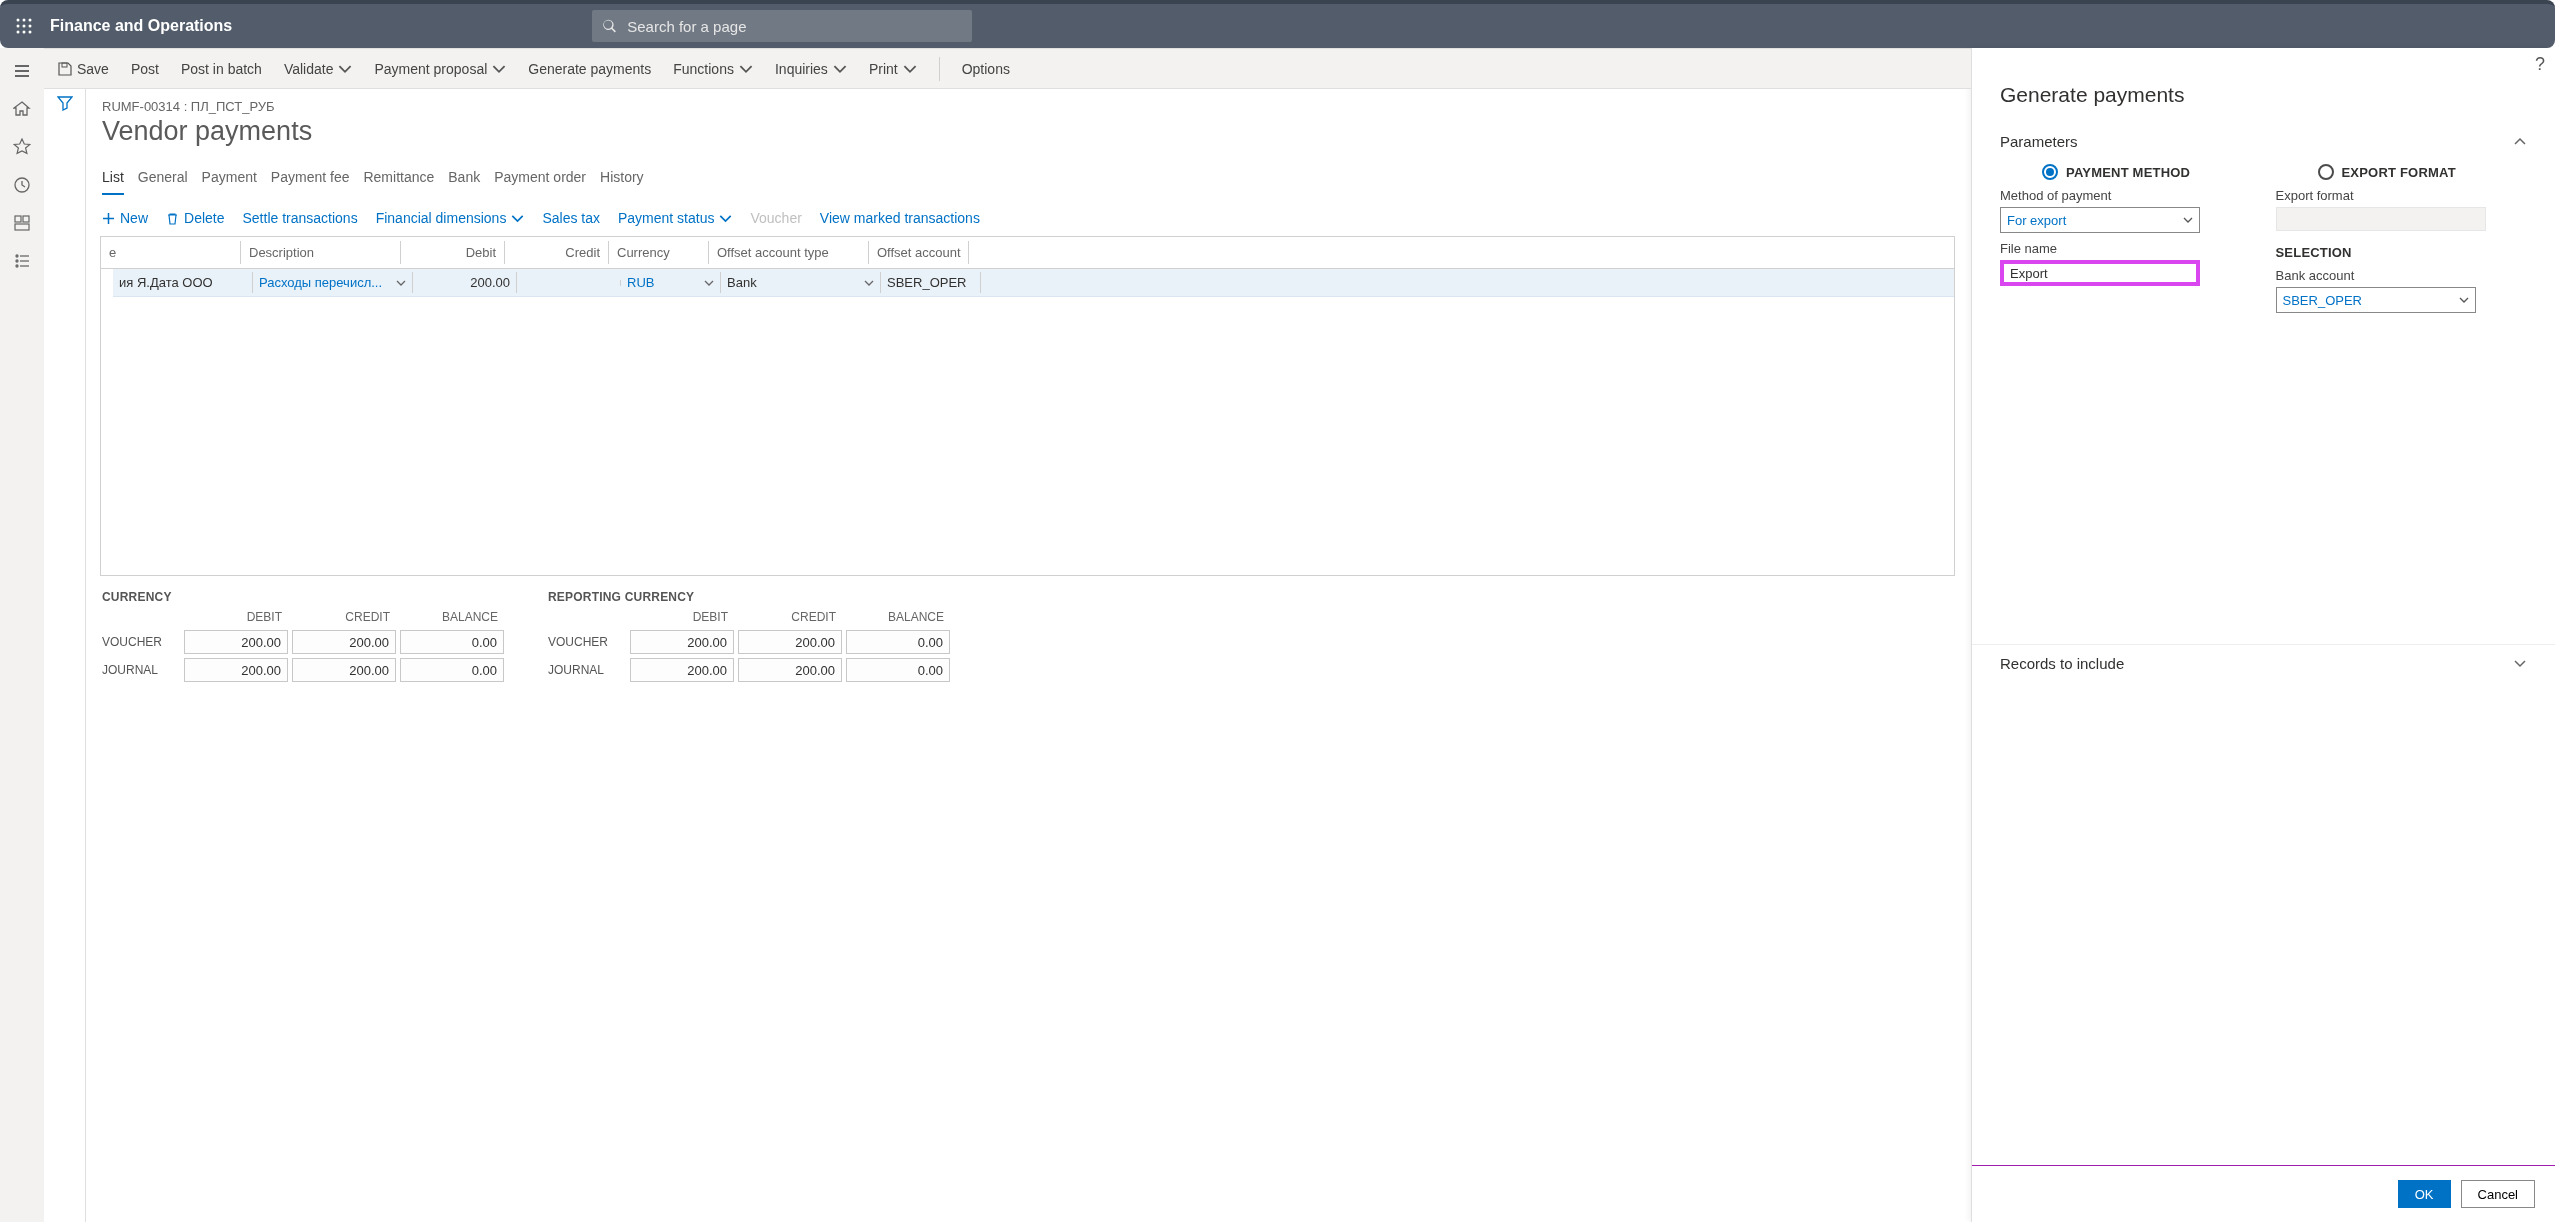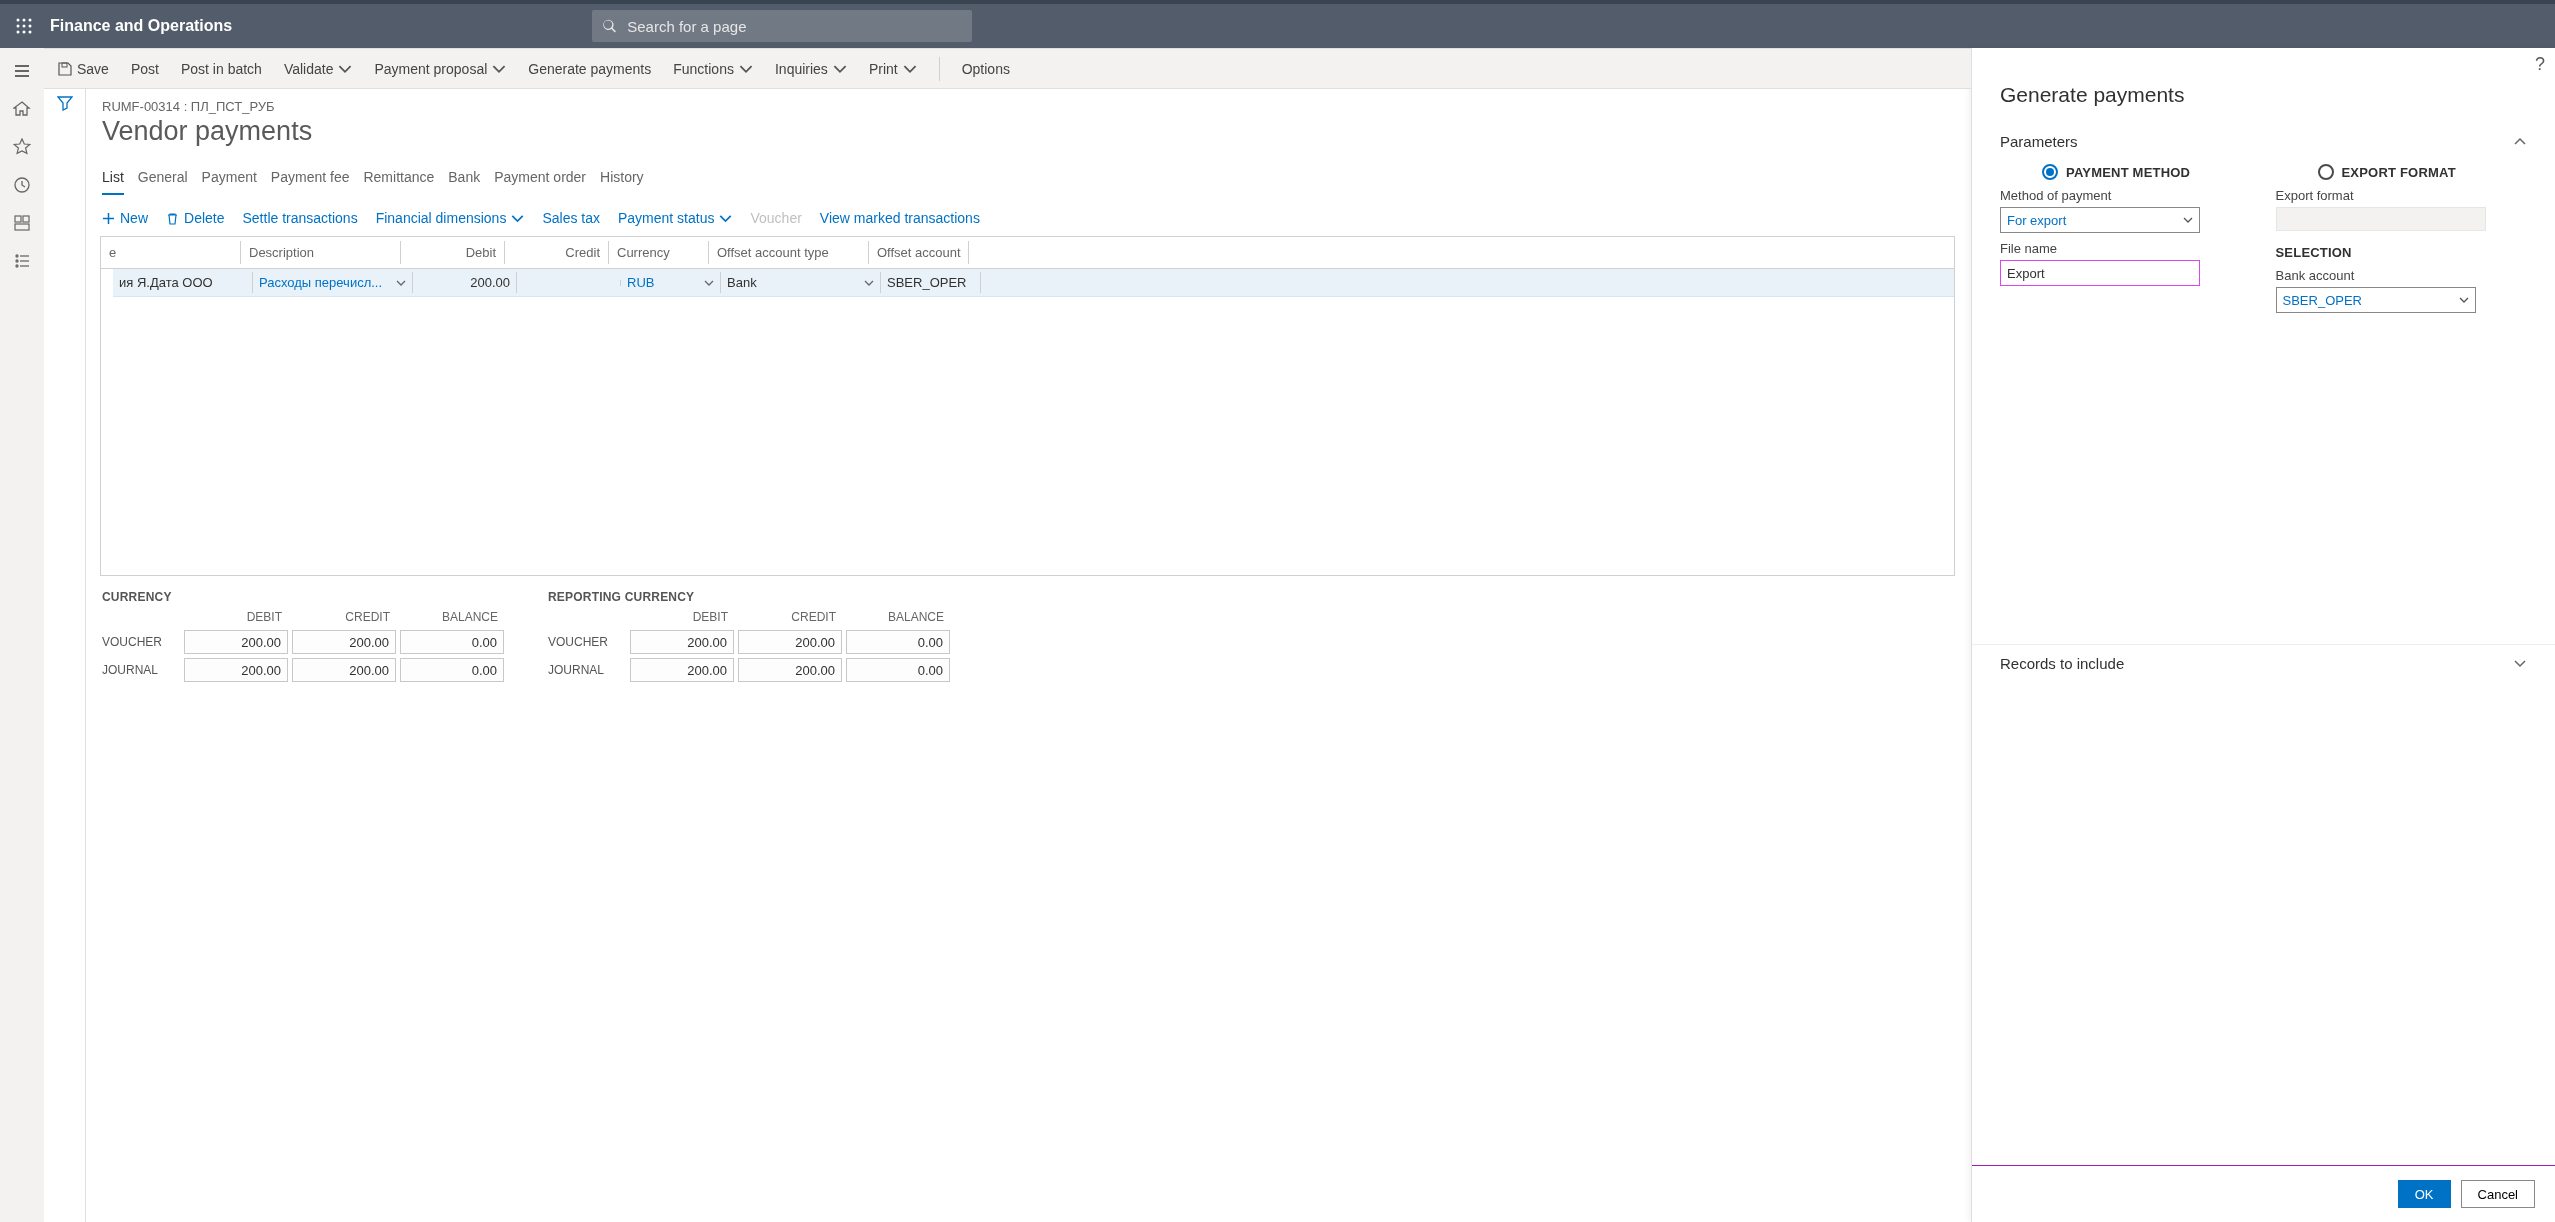--- a/index.html
+++ b/index.html
@@ -1,20 +1,20 @@
 <!DOCTYPE html>
 <html><head>
 <meta charset="utf-8">
 <style>
   * { box-sizing: border-box; font-family: "Segoe UI", -apple-system, sans-serif; }
   html, body { margin: 0; padding: 0; height: 100%; background: #fff; }
   body { display: flex; flex-direction: column; overflow: hidden; font-size: 14px; color: #323130; }
 
   
-  .topbar { height: 48px; background: #525c6a; color: #fff; display: flex; align-items: center; border-top: 4px solid #3a4350; }
+  .topbar { height: 48px; background: #525c6a; color: #fff; display: flex; align-items: center; border-top: 4px solid #3a4350; border-radius: 8px; }
   .waffle { width: 48px; display: flex; align-items: center; justify-content: center; cursor: pointer; }
   .waffle svg { width: 16px; height: 16px; fill: #fff; }
   .app-title { font-size: 16px; font-weight: 600; margin-left: 2px; }
   .search-wrap { margin-left: 360px; }
   .search-box { display: flex; align-items: center; background: rgba(255,255,255,0.18); border-radius: 2px; height: 32px; width: 380px; padding: 0 10px; color: #e6e6e6; }
   .search-box svg { width: 16px; height: 16px; fill: #e6e6e6; margin-right: 8px; }
   .search-box input { background: transparent; border: none; outline: none; color: #e6e6e6; font-size: 15px; width: 100%; }
   .search-box input::placeholder { color: #e6e6e6; }
 
   .shell { display: flex; flex: 1; min-height: 0; }
@@ -92,21 +92,21 @@
   .radio-head { display: flex; align-items: center; gap: 8px; margin-bottom: 8px; padding-left: 42px; }
   .radio-head .lbl { font-weight: 700; font-size: 13px; letter-spacing: .2px; }
   .r-outer { width: 16px; height: 16px; border: 2px solid #4a4a4a; border-radius: 50%; display: flex; align-items: center; justify-content: center; }
   .r-outer.sel { border-color: #0072c6; }
   .r-inner { width: 8px; height: 8px; border-radius: 50%; background: #0072c6; display: none; }
   .r-outer.sel .r-inner { display: block; }
 
   .sec-sub { font-weight: 700; font-size: 13px; letter-spacing: .2px; margin: 14px 0 8px; }
 
   .fld-label { font-size: 13px; color: #444; margin-top: 8px; margin-bottom: 4px; }
-  .text-input { border: 1px solid #d946ef; height: 26px; padding: 0 6px; width: 200px; font-size: 13px; color:#323130; }
+  .text-input { border: 4px solid #d946ef; height: 26px; padding: 0 6px; width: 200px; font-size: 13px; color:#323130; }
   .dd-input { border: 1px solid #888; height: 26px; width: 200px; display: flex; align-items: center; justify-content: space-between; padding: 0 6px; font-size: 13px; color: #0072c6; cursor: pointer; background:#fff; }
   .dd-wide { width: 200px; }
   .ro-box { border: 1px solid #e6e6e6; background: #f3f2f1; height: 24px; width: 210px; }
 
   .side-footer { padding: 14px 20px; display: flex; justify-content: flex-end; gap: 10px; border-top: 1px solid #a21caf; }
   .btn { height: 28px; padding: 0 16px; font-size: 13px; cursor: pointer; border: 1px solid #888; background: #fff; }
   .btn.primary { background: #0072c6; color: #fff; border-color: #0072c6; }
 
 </style>
 </head>

